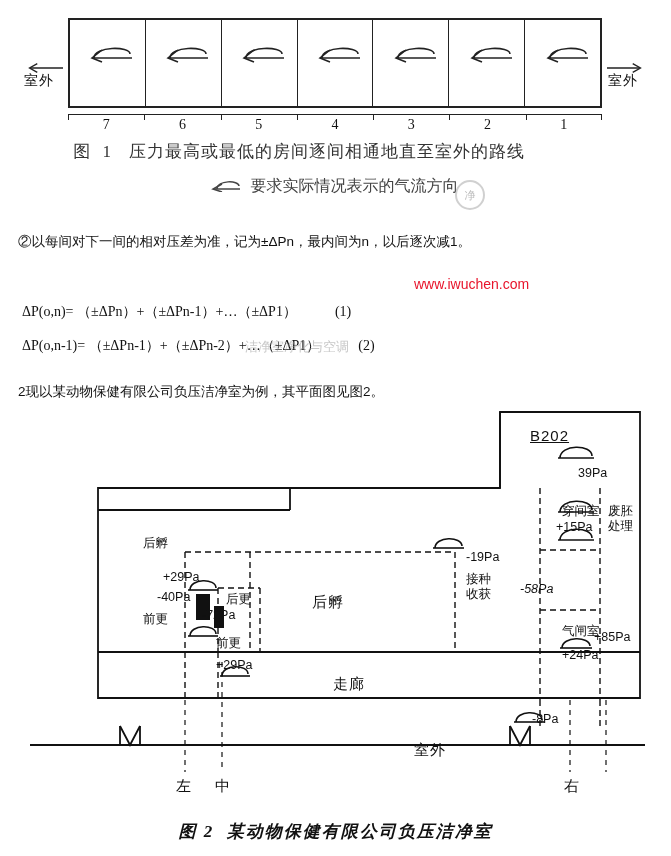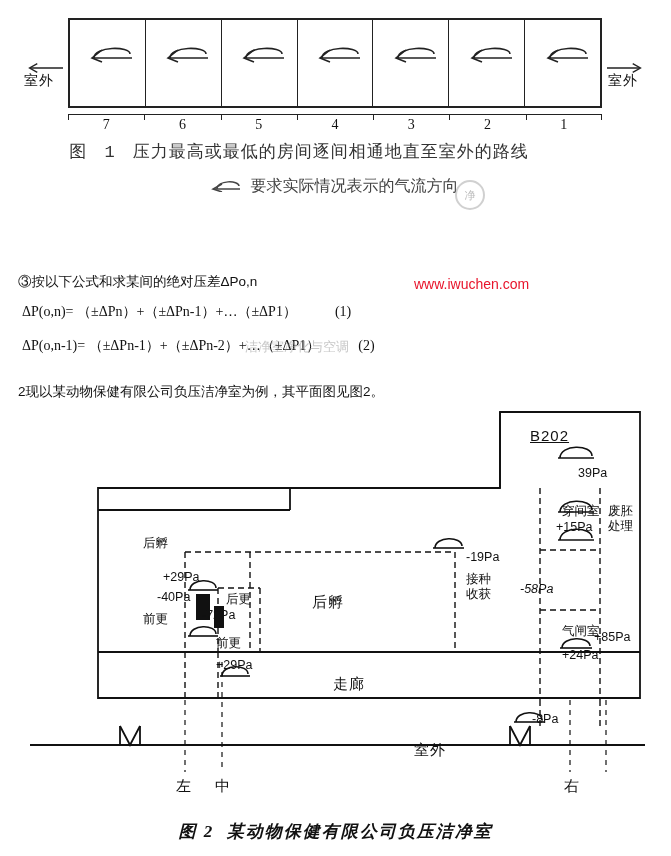--- a/index.html
+++ b/index.html
@@ -107,21 +107,21 @@
     top: 62px;
     height: 12px;
   }
   .fig1-caption {
     position: absolute;
     left: 0;
     top: 140px;
     width: 598px;
     text-align: center;
     font-size: 17px;
-    font-family: Liberation Mono, monospace;
+    font-family: Liberation Serif, serif;
     letter-spacing: 1px;
     color: #333;
   }
   .fig1-caption .fig-label { margin-right: 14px; letter-spacing: 4px; }
   .fig1-sub {
     position: absolute;
     left: 0;
     top: 176px;
     width: 667px;
     text-align: center;
@@ -317,21 +317,21 @@
           <path d="M8 11 C8 2, 30 2, 30 8" fill="none" stroke="#444" stroke-width="1.5"></path>
           <line x1="5" y1="11" x2="31" y2="11" stroke="#444" stroke-width="1.5"></line>
           <polyline points="13,6 4,11 13,14" fill="none" stroke="#444" stroke-width="1.5"></polyline>
         </svg>
       </span><span>要求实际情况表示的气流方向</span>
     </div>
 
     <div class="wm-circle">净</div>
   </div>
 
-  <div class="para p2">③按以下公式和求某间的绝对压差ΔPo,n</div>
+  <div class="para p1">②以每间对下一间的相对压差为准，记为±ΔPn，最内间为n，以后逐次减1。</div>
   <div class="para f1">
     <span>ΔP(o,n)= （±ΔPn）+（±ΔPn-1）+…（±ΔP1）</span><span class="formula-num">(1)</span>
   </div>
   <div class="para f2">
     <span>ΔP(o,n-1)= （±ΔPn-1）+（±ΔPn-2）+…（±ΔP1）</span><span class="formula-num">(2)</span>
   </div>
   <div class="para p3">2现以某动物保健有限公司负压洁净室为例，其平面图见图2。</div>
 
   <div class="watermark">www.iwuchen.com</div>
   <div class="watermark2">洁净室净化与空调</div>

